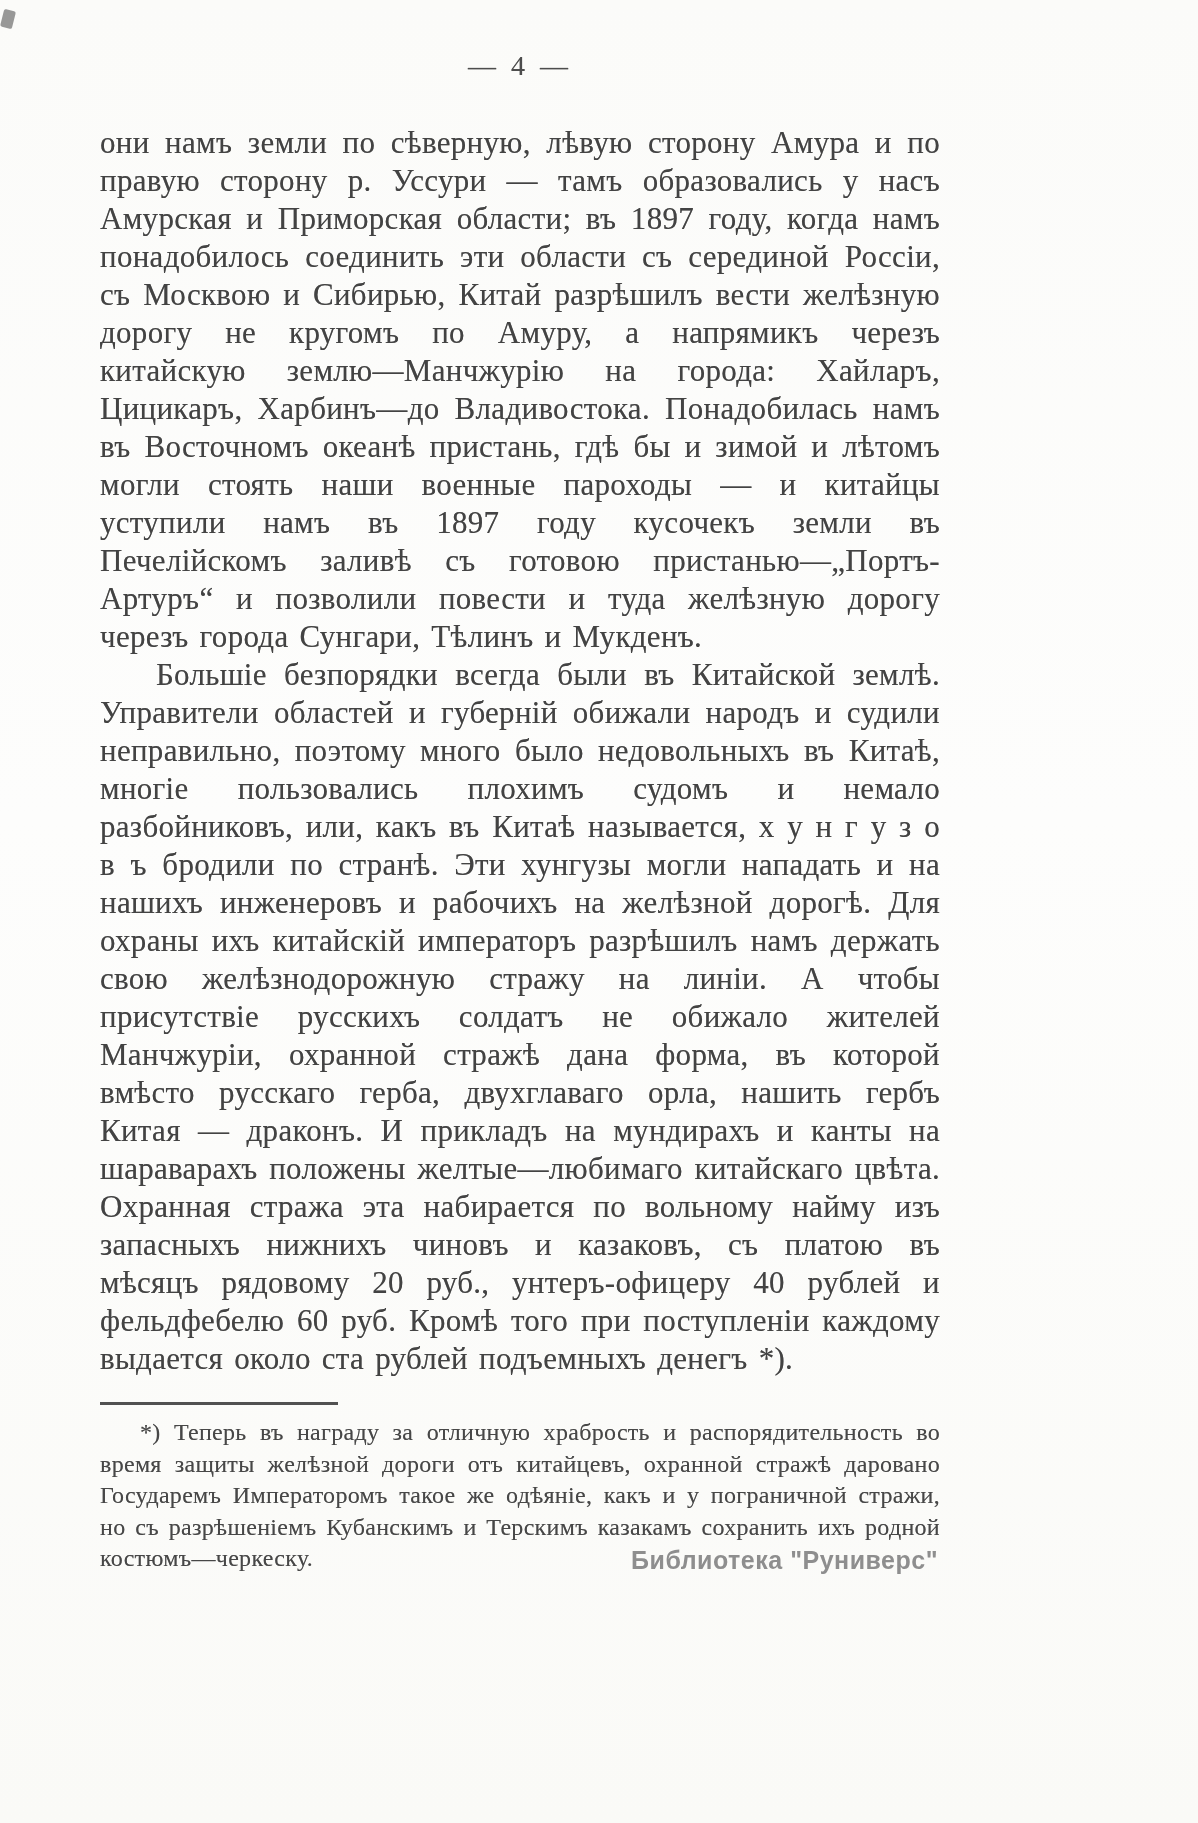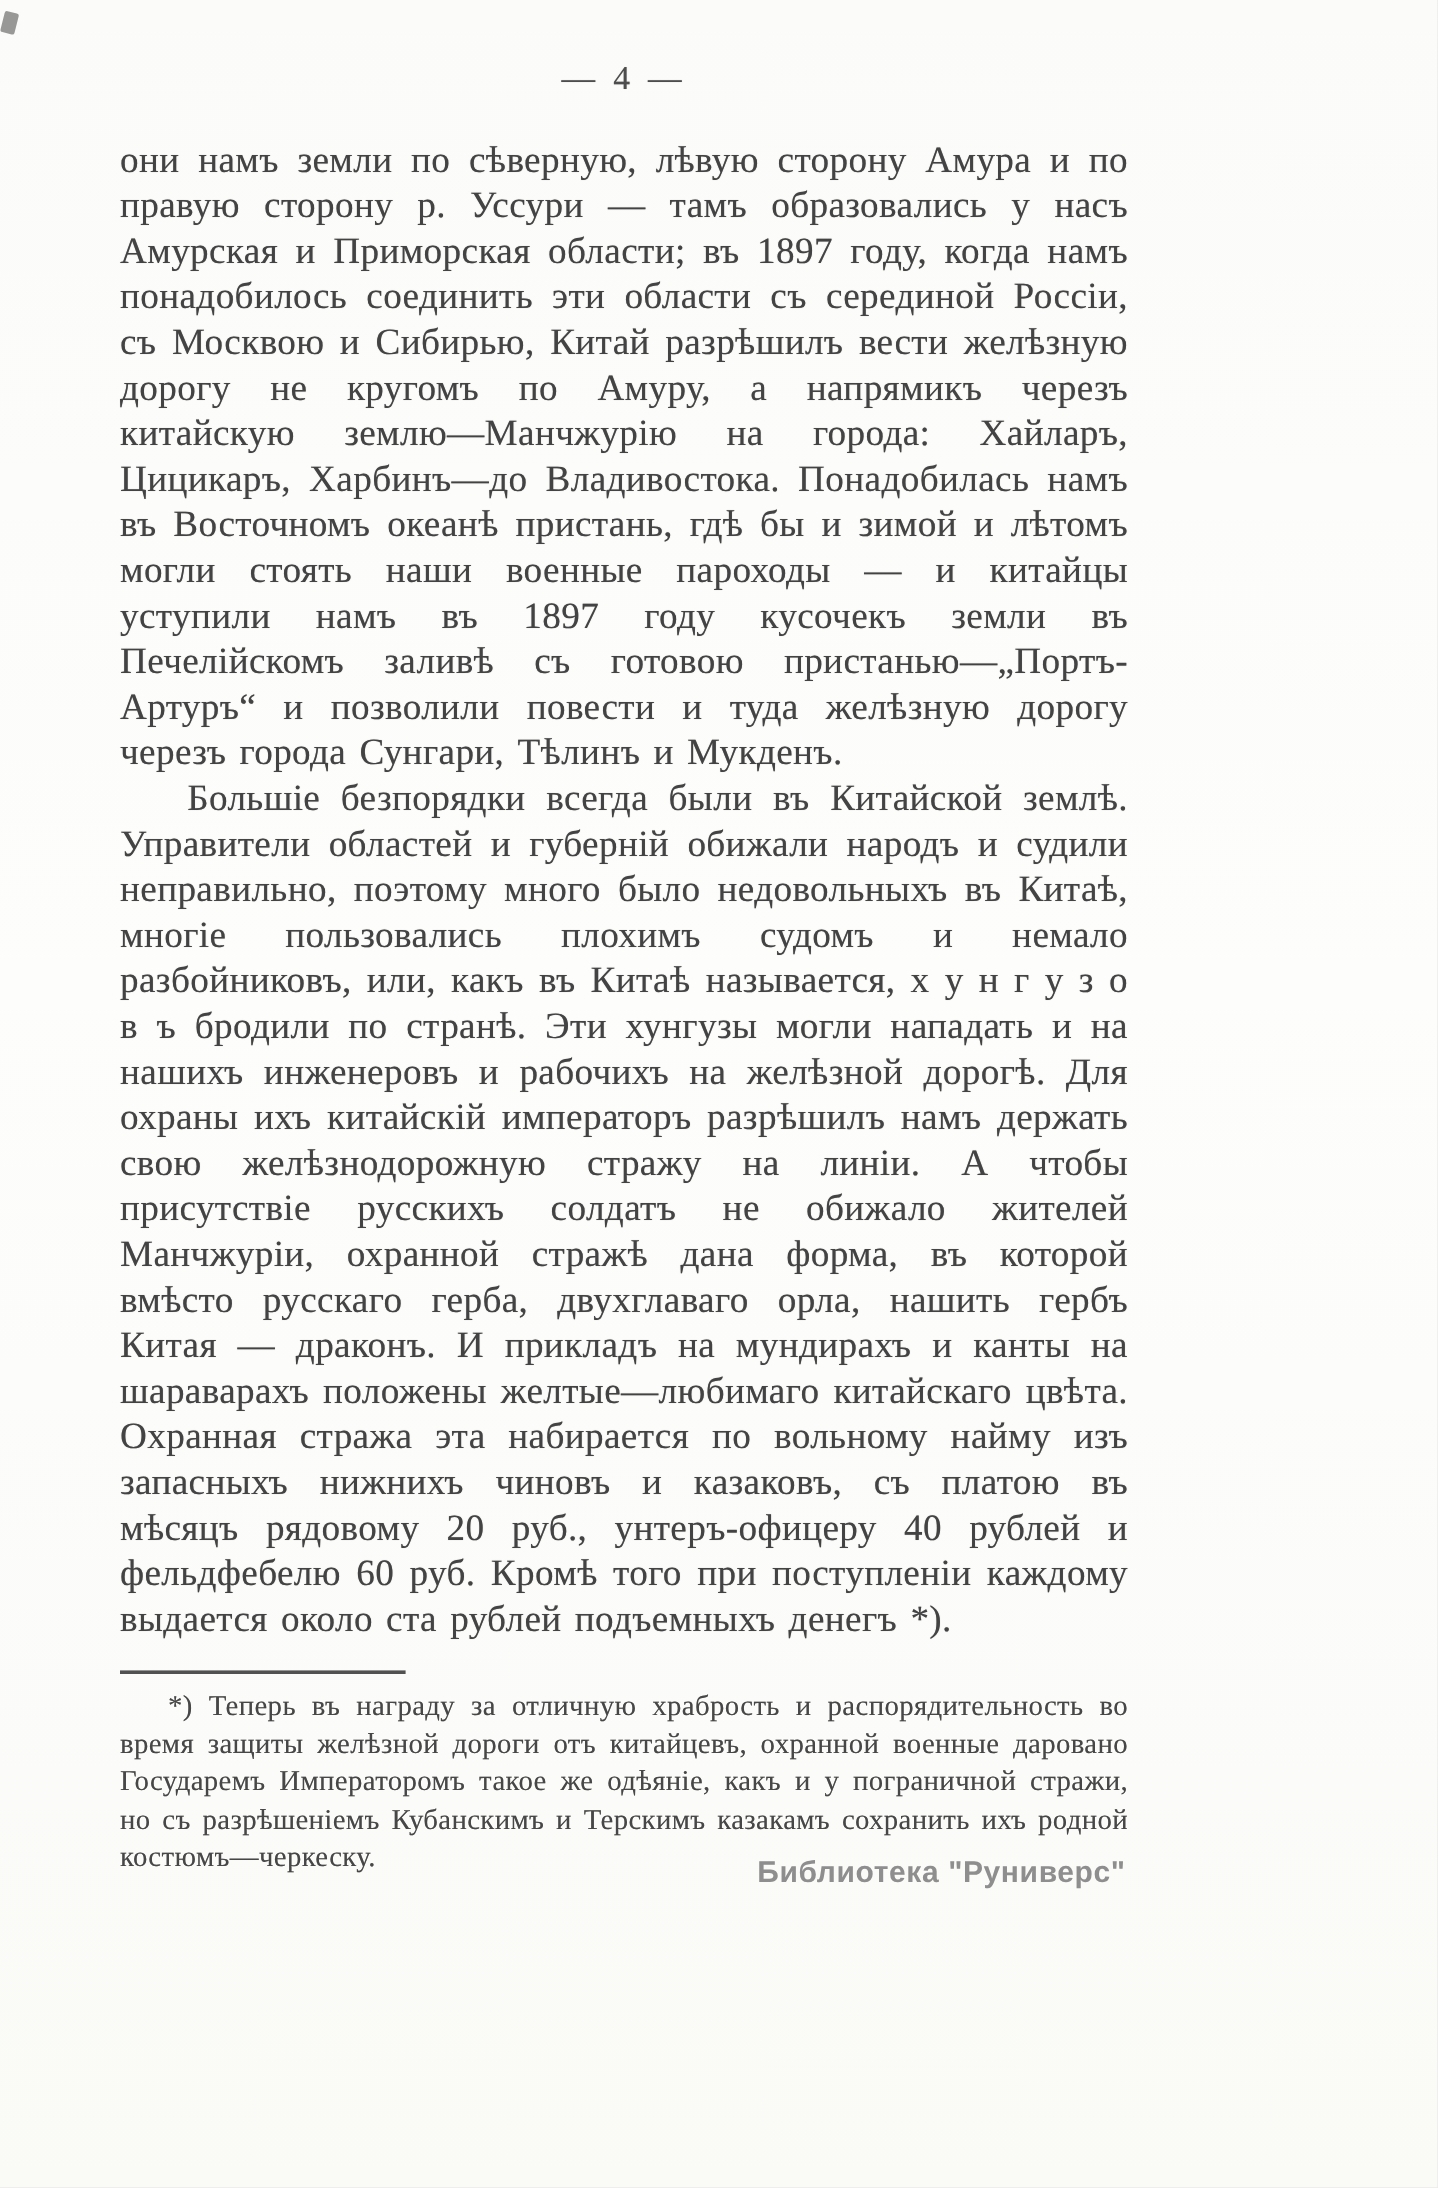--- a/index.html
+++ b/index.html
@@ -23,21 +23,21 @@
     left: 100px;
     width: 840px;
     text-align: center;
     font-size: 28px;
     letter-spacing: 4px;
     color: #4d4d4d;
     text-shadow: 0 0 0.6px rgba(60,60,60,0.5);
   }
   .text-block {
     position: absolute;
-    top: 114px;
+    top: 124px;
     left: 100px;
     width: 840px;
   }
   .para {
     margin: 0;
     text-align: justify;
     font-size: 31px;
     line-height: 38px;
     word-spacing: 3px;
     letter-spacing: 0.3px;
@@ -94,18 +94,18 @@
   <div class="corner-speck"></div>
 
   <div class="page-number">— 4 —</div>
 
   <div class="text-block">
     <p class="para">они намъ земли по сѣверную, лѣвую сторону Амура и по правую сторону р. Уссури — тамъ образовались у насъ Амурская и Приморская области; въ 1897 году, когда намъ понадобилось соединить эти области съ серединой Россіи, съ Москвою и Сибирью, Китай разрѣшилъ вести желѣзную дорогу не кругомъ по Амуру, а напрямикъ черезъ китайскую землю—Манчжурію на города: Хайларъ, Цицикаръ, Харбинъ—до Владивостока. Понадобилась намъ въ Восточномъ океанѣ пристань, гдѣ бы и зимой и лѣтомъ могли стоять наши военные пароходы — и китайцы уступили намъ въ 1897 году кусочекъ земли въ Печелійскомъ заливѣ съ готовою пристанью—„Портъ-Артуръ“ и позволили повести и туда желѣзную дорогу черезъ города Сунгари, Тѣлинъ и Мукденъ.</p>
     <p class="para indented">Большіе безпорядки всегда были въ Китайской землѣ. Управители областей и губерній обижали народъ и судили неправильно, поэтому много было недовольныхъ въ Китаѣ, многіе пользовались плохимъ судомъ и немало разбойниковъ, или, какъ въ Китаѣ называется, х у н г у з о в ъ  бродили по странѣ. Эти хунгузы могли нападать и на нашихъ инженеровъ и рабочихъ на желѣзной дорогѣ. Для охраны ихъ китайскій императоръ разрѣшилъ намъ держать свою желѣзнодорожную стражу на линіи. А чтобы присутствіе русскихъ солдатъ не обижало жителей Манчжуріи, охранной стражѣ дана форма, въ которой вмѣсто русскаго герба, двухглаваго орла, нашить гербъ Китая — драконъ. И прикладъ на мундирахъ и канты на шараварахъ положены желтые—любимаго китайскаго цвѣта. Охранная стража эта набирается по вольному найму изъ запасныхъ нижнихъ чиновъ и казаковъ, съ платою въ мѣсяцъ рядовому 20 руб., унтеръ-офицеру 40 рублей и фельдфебелю 60 руб. Кромѣ того при поступленіи каждому выдается около ста рублей подъемныхъ денегъ *).</p>
 
     <div class="footnote-sep"></div>
 
-    <p class="footnote">*) Теперь въ награду за отличную храбрость и распорядительность во время защиты желѣзной дороги отъ китайцевъ, охранной военные даровано Государемъ Императоромъ такое же одѣяніе, какъ и у пограничной стражи, но съ разрѣшеніемъ Кубанскимъ и Терскимъ казакамъ сохранить ихъ родной костюмъ—черкеску.</p>
+    <p class="footnote">*) Теперь въ награду за отличную храбрость и распорядительность во время защиты желѣзной дороги отъ китайцевъ, охранной стражѣ даровано Государемъ Императоромъ такое же одѣяніе, какъ и у пограничной стражи, но съ разрѣшеніемъ Кубанскимъ и Терскимъ казакамъ сохранить ихъ родной костюмъ—черкеску.</p>
   </div>
 
   <div class="watermark">Библиотека "Руниверс"</div>
 
 </div>
 
 </body></html>

